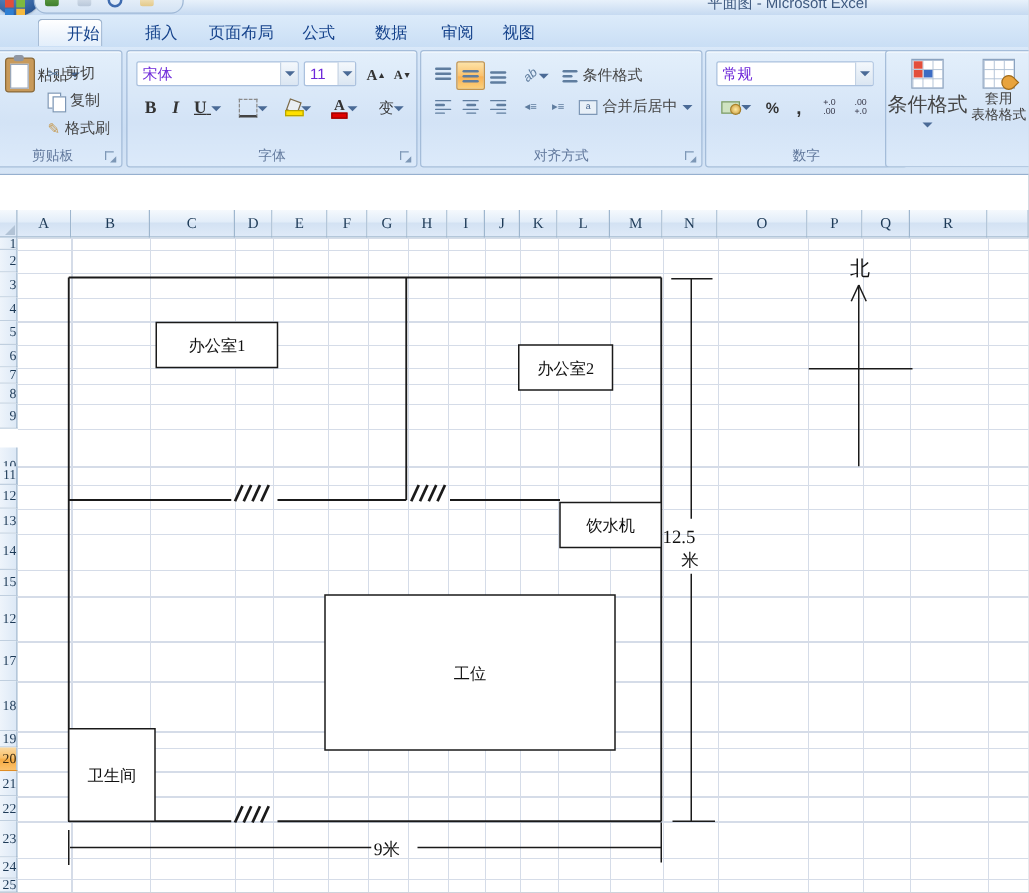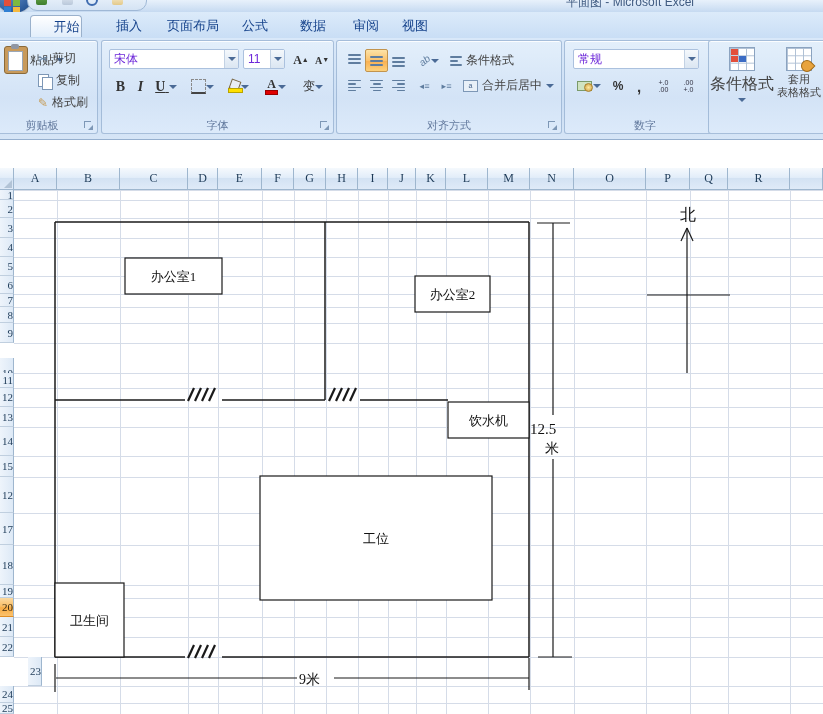--- a/index.html
+++ b/index.html
@@ -251,21 +251,21 @@
       <div class="rowh" style="top: 217px; height: 20px;">13</div>
       <div class="rowh" style="top: 237px; height: 29px;">14</div>
       <div class="rowh" style="top: 266px; height: 21px;">15</div>
       <div class="rowh" style="top: 287px; height: 36px;">12</div>
       <div class="rowh" style="top: 323px; height: 32px;">17</div>
       <div class="rowh" style="top: 355px; height: 40px;">18</div>
       <div class="rowh" style="top: 395px; height: 13px;">19</div>
       <div class="rowh sel" style="top: 408px; height: 19px;">20</div>
       <div class="rowh" style="top: 427px; height: 20px;">21</div>
       <div class="rowh" style="top: 447px; height: 20px;">22</div>
-      <div class="rowh" style="top: 467px; height: 29px; margin-left: 28px;">23</div>
+      <div class="rowh" style="top: 467px; height: 29px;">23</div>
       <div class="rowh" style="top: 496px; height: 17px;">24</div>
       <div class="rowh" style="top: 513px; height: 11px;">25</div>
     </div>
 
 
   <div id="titlebar">
     <div id="orb">
       <span class="sq" style="left:10px;top:26px;background:#e34f3b"></span>
       <span class="sq" style="left:19px;top:26px;background:#7eb93f"></span>
       <span class="sq" style="left:10px;top:34px;background:#2f7fd3"></span>

